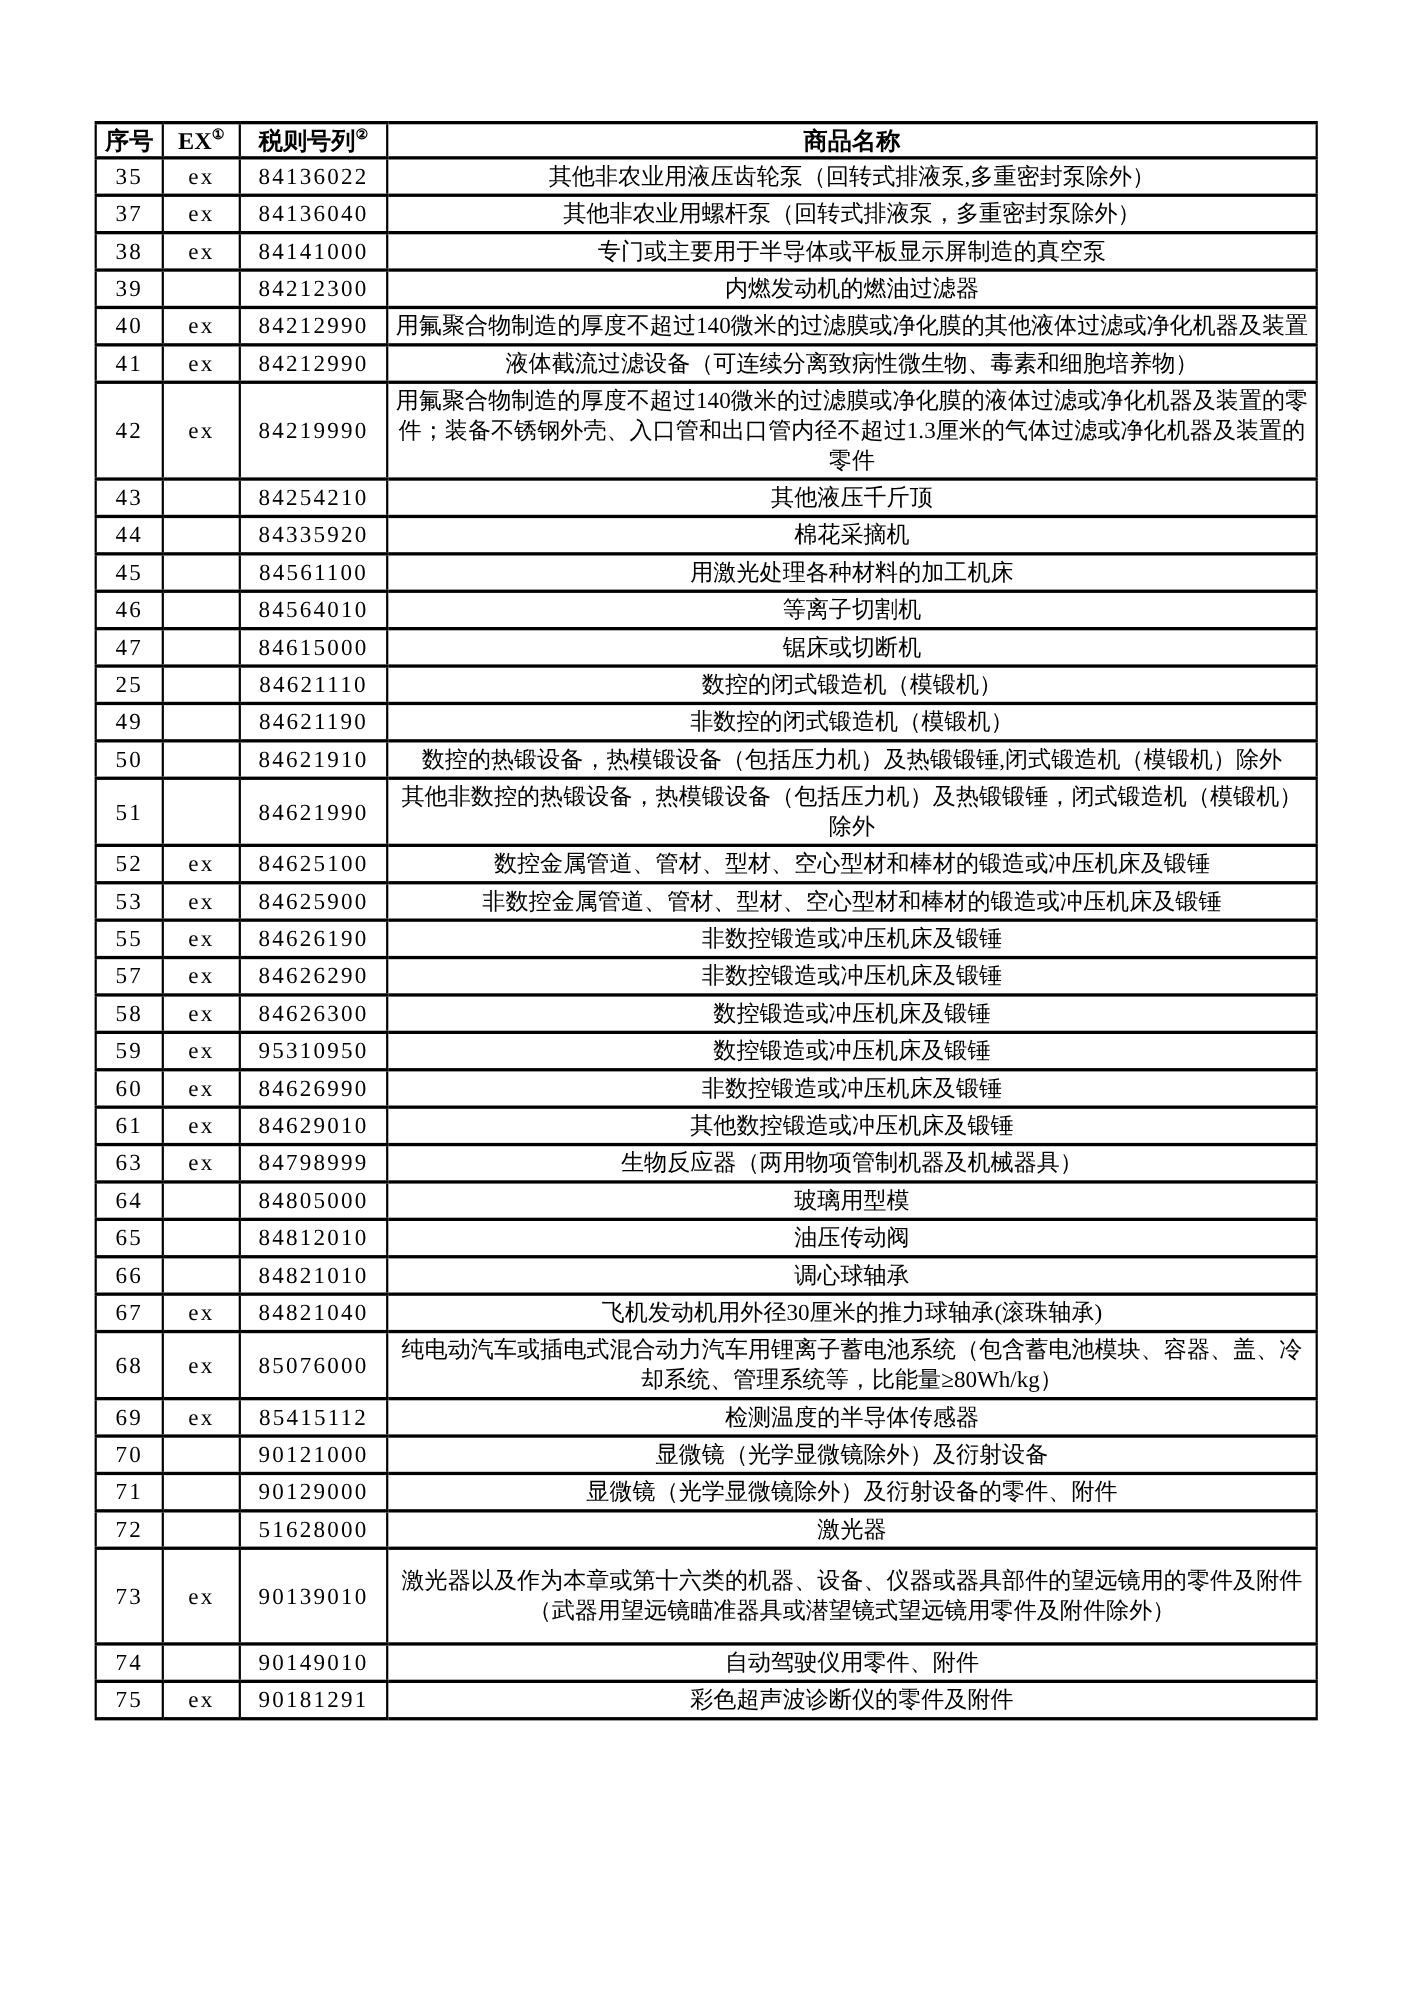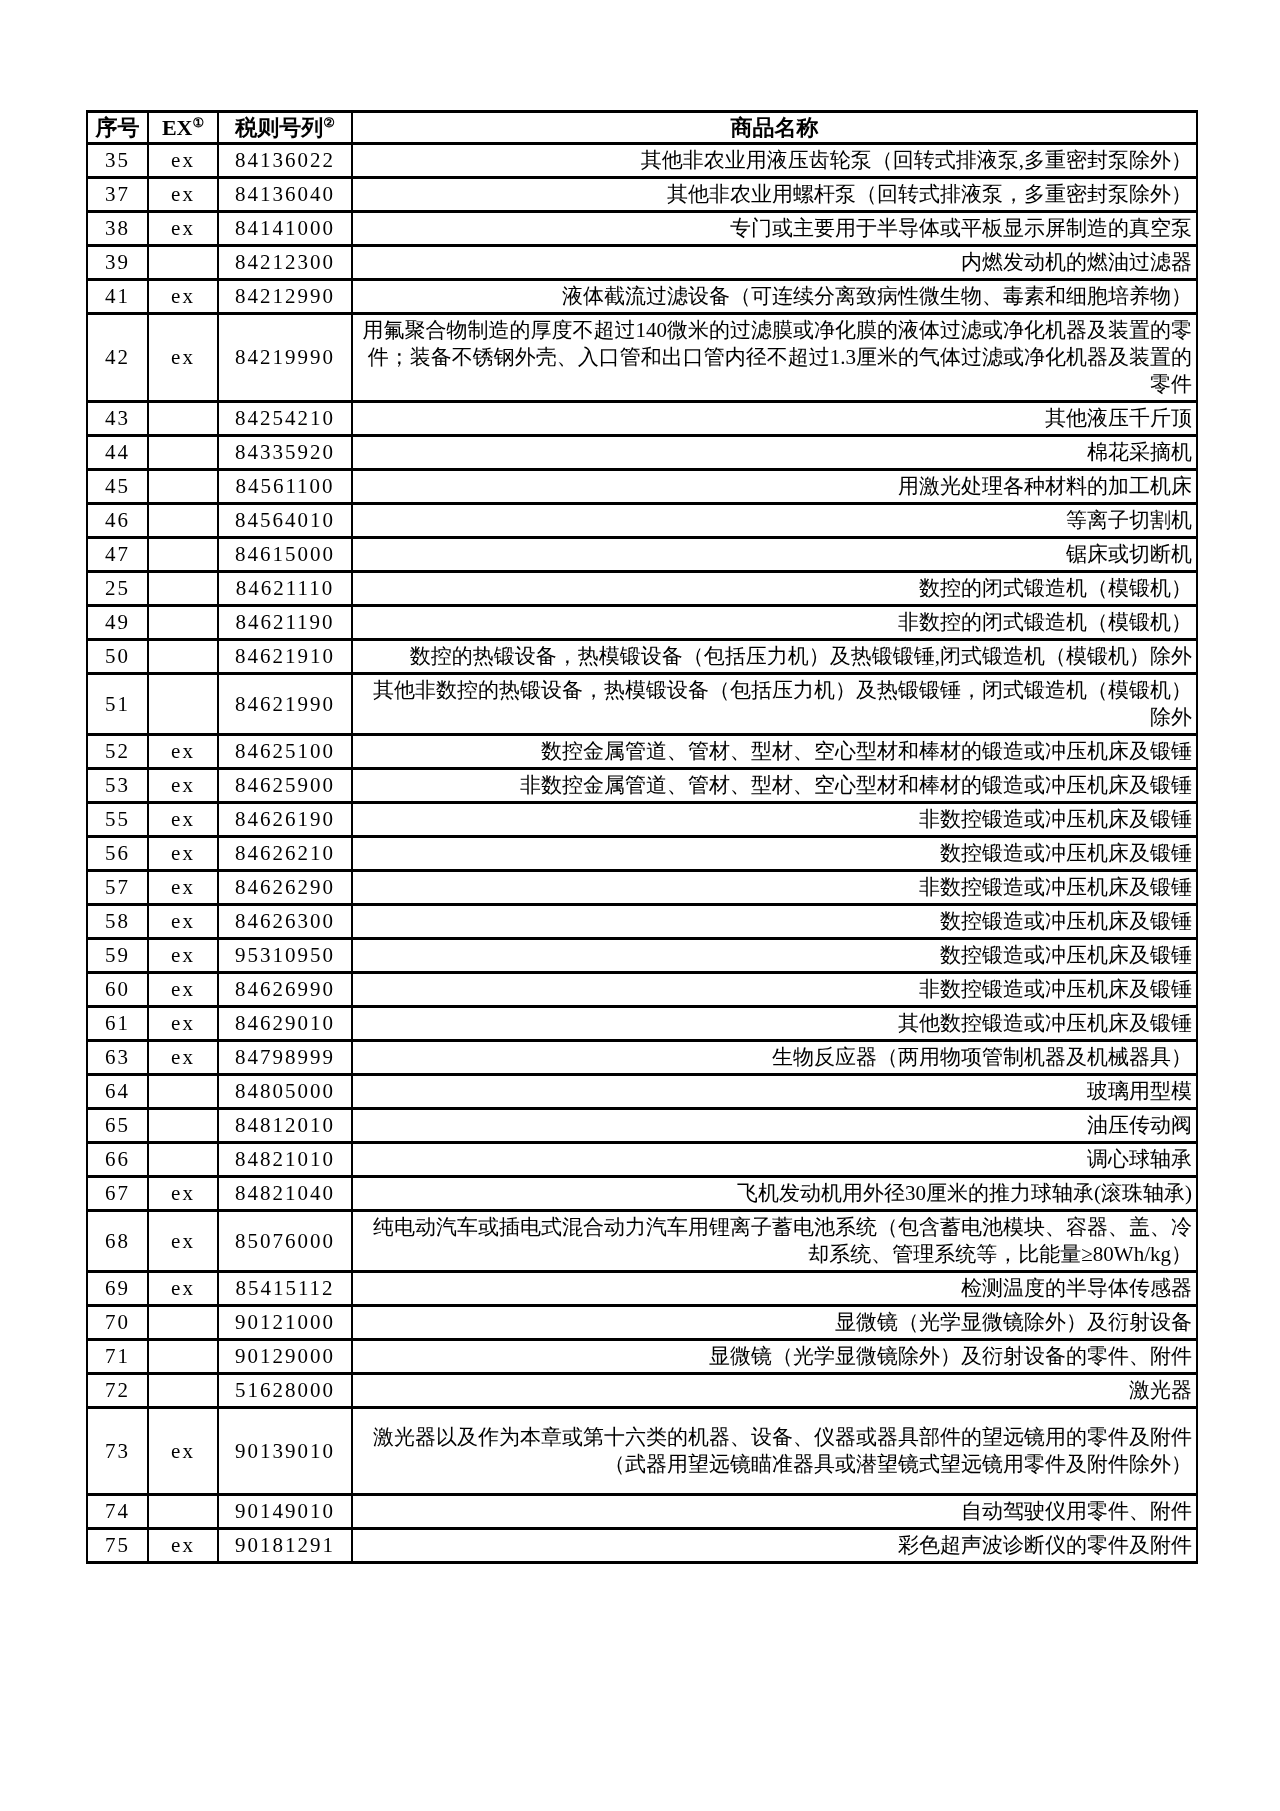--- a/index.html
+++ b/index.html
@@ -44,21 +44,21 @@
     text-align: center;
     font-size: 22px;
     padding: 1px 2px;
   }
   td.c-no, td.c-ex, td.c-code {
     text-align: center;
     letter-spacing: 2px;
     font-size: 21px;
   }
   td.c-name {
-    text-align: right;
+    text-align: center;
     padding-left: 6px;
     padding-right: 6px;
   }
   tr.tall td { padding-top: 15px; padding-bottom: 15px; }
   sup.hdr-sup {
     font-size: 13px;
     line-height: 0;
     vertical-align: super;
     letter-spacing: 0;
   }
@@ -105,20 +105,26 @@
       <td class="c-name">专门或主要用于半导体或平板显示屏制造的真空泵</td>
     </tr>
 
     <tr>
       <td class="c-no">39</td>
       <td class="c-ex"></td>
       <td class="c-code">84212300</td>
       <td class="c-name">内燃发动机的燃油过滤器</td>
     </tr>
 
+    <tr>
+      <td class="c-no">40</td>
+      <td class="c-ex">ex</td>
+      <td class="c-code">84212990</td>
+      <td class="c-name">用氟聚合物制造的厚度不超过140微米的过滤膜或净化膜的其他液体过滤或净化机器及装置</td>
+    </tr>
 
     <tr>
       <td class="c-no">41</td>
       <td class="c-ex">ex</td>
       <td class="c-code">84212990</td>
       <td class="c-name">液体截流过滤设备（可连续分离致病性微生物、毒素和细胞培养物）</td>
     </tr>
 
     <tr>
       <td class="c-no">42</td>
@@ -205,26 +211,20 @@
     </tr>
 
 
     <tr>
       <td class="c-no">55</td>
       <td class="c-ex">ex</td>
       <td class="c-code">84626190</td>
       <td class="c-name">非数控锻造或冲压机床及锻锤</td>
     </tr>
 
-    <tr>
-      <td class="c-no">56</td>
-      <td class="c-ex">ex</td>
-      <td class="c-code">84626210</td>
-      <td class="c-name">数控锻造或冲压机床及锻锤</td>
-    </tr>
 
     <tr>
       <td class="c-no">57</td>
       <td class="c-ex">ex</td>
       <td class="c-code">84626290</td>
       <td class="c-name">非数控锻造或冲压机床及锻锤</td>
     </tr>
 
     <tr>
       <td class="c-no">58</td>

